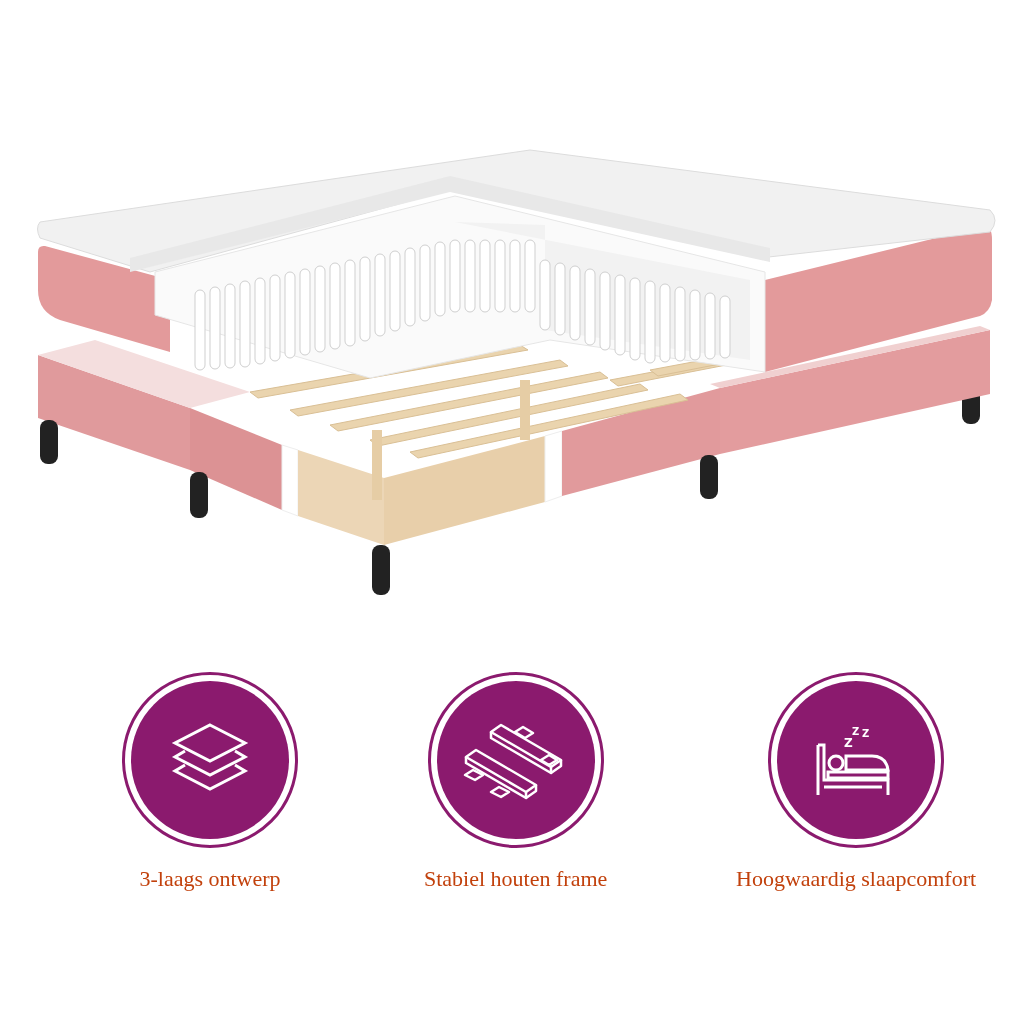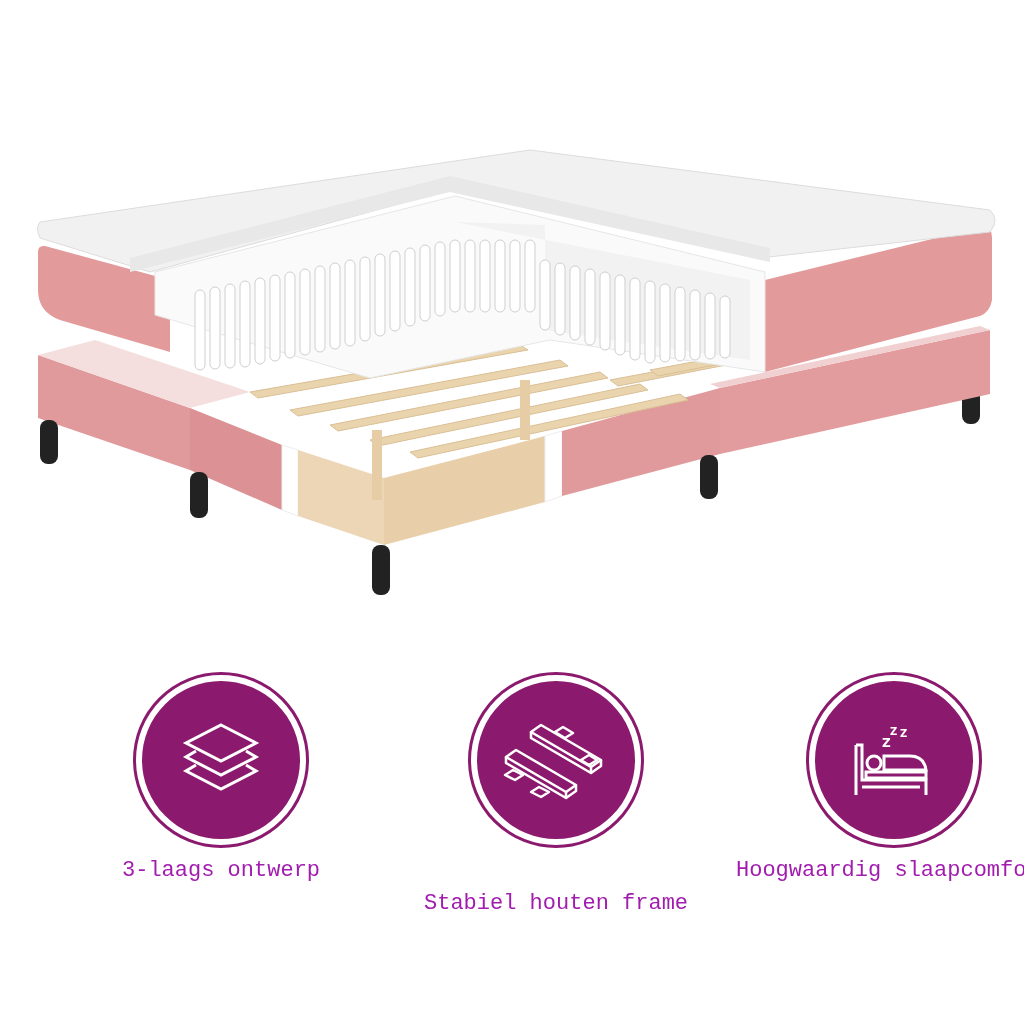--- a/index.html
+++ b/index.html
@@ -2,21 +2,21 @@
 <html><head>
 <meta charset="utf-8">
 <style>
   html,body{margin:0;padding:0;background:#ffffff;}
   body{width:1024px;height:1024px;position:relative;overflow:hidden;font-family:"DejaVu Sans","Liberation Sans",sans-serif;}
   .product{position:absolute;left:0;top:0;width:1024px;height:640px;}
   .features{position:absolute;left:0;top:672px;width:1024px;height:240px;}
   .feature{position:absolute;top:0;display:flex;flex-direction:column;align-items:center;}
   .badge{width:176px;height:176px;border-radius:50%;border:3px solid #8b1a6e;box-sizing:border-box;display:flex;align-items:center;justify-content:center;background:#fff;}
   .badge-inner{width:158px;height:158px;border-radius:50%;background:#8b1a6e;display:flex;align-items:center;justify-content:center;}
-  .label{margin-top:10px;font-size:22px;color:#a21caf;white-space:nowrap;font-family:Liberation Mono, monospace;}
+  .label{margin-top:18px;font-size:22px;color:#c2410c;white-space:nowrap;font-family:Liberation Serif, serif;}
 </style>
 </head>
 <body>
 
 <div class="product">
 <svg width="1024" height="640" viewBox="0 0 1024 640">
 
   <rect x="962" y="382" width="18" height="42" rx="8" fill="#222"></rect>
   <rect x="772" y="340" width="14" height="22" fill="#222"></rect>
 
@@ -117,21 +117,21 @@
             <polygon points="45,10 80,28 45,46 10,28"></polygon>
             <polyline points="20,36 10,42 45,60 80,42 70,36"></polyline>
             <polyline points="20,50 10,56 45,74 80,56 70,50"></polyline>
           </g>
         </svg>
       </div>
     </div>
     <div class="label">3-laags ontwerp</div>
   </div>
 
-  <div class="feature" style="left:424px;gap:33px;">
+  <div class="feature" style="left:424px;">
     <div class="badge">
       <div class="badge-inner">
         <svg width="110" height="90" viewBox="0 0 110 90">
           <g fill="none" stroke="#fff" stroke-width="2.5" stroke-linejoin="round">
             <polygon points="40,10 100,45 90,52 30,17"></polygon>
             <polyline points="30,17 30,23 90,58 90,52"></polyline>
             <polyline points="90,58 100,51 100,45"></polyline>
             <polygon points="15,35 75,70 65,77 5,42"></polygon>
             <polyline points="5,42 5,48 65,83 65,77"></polyline>
             <polyline points="65,83 75,76 75,70"></polyline>

